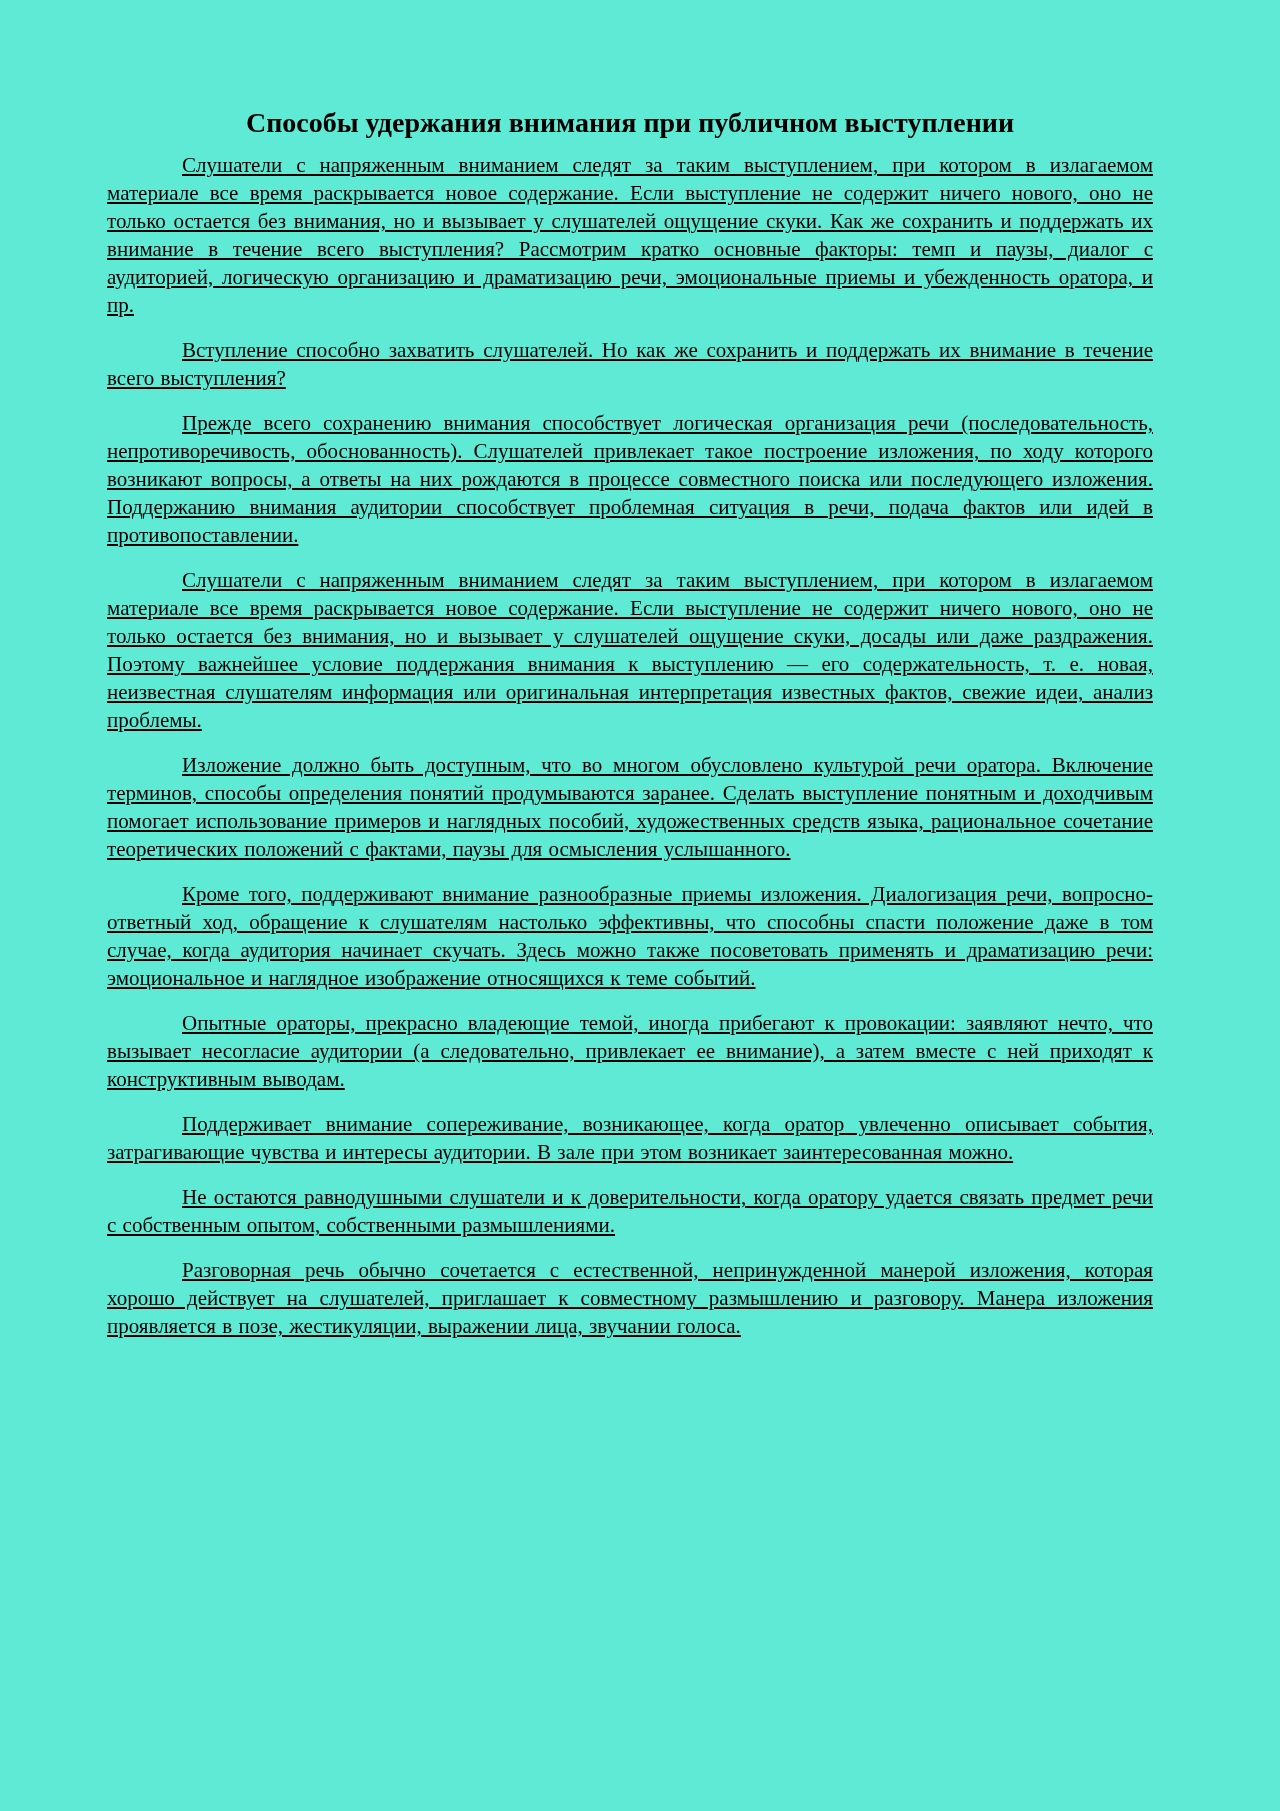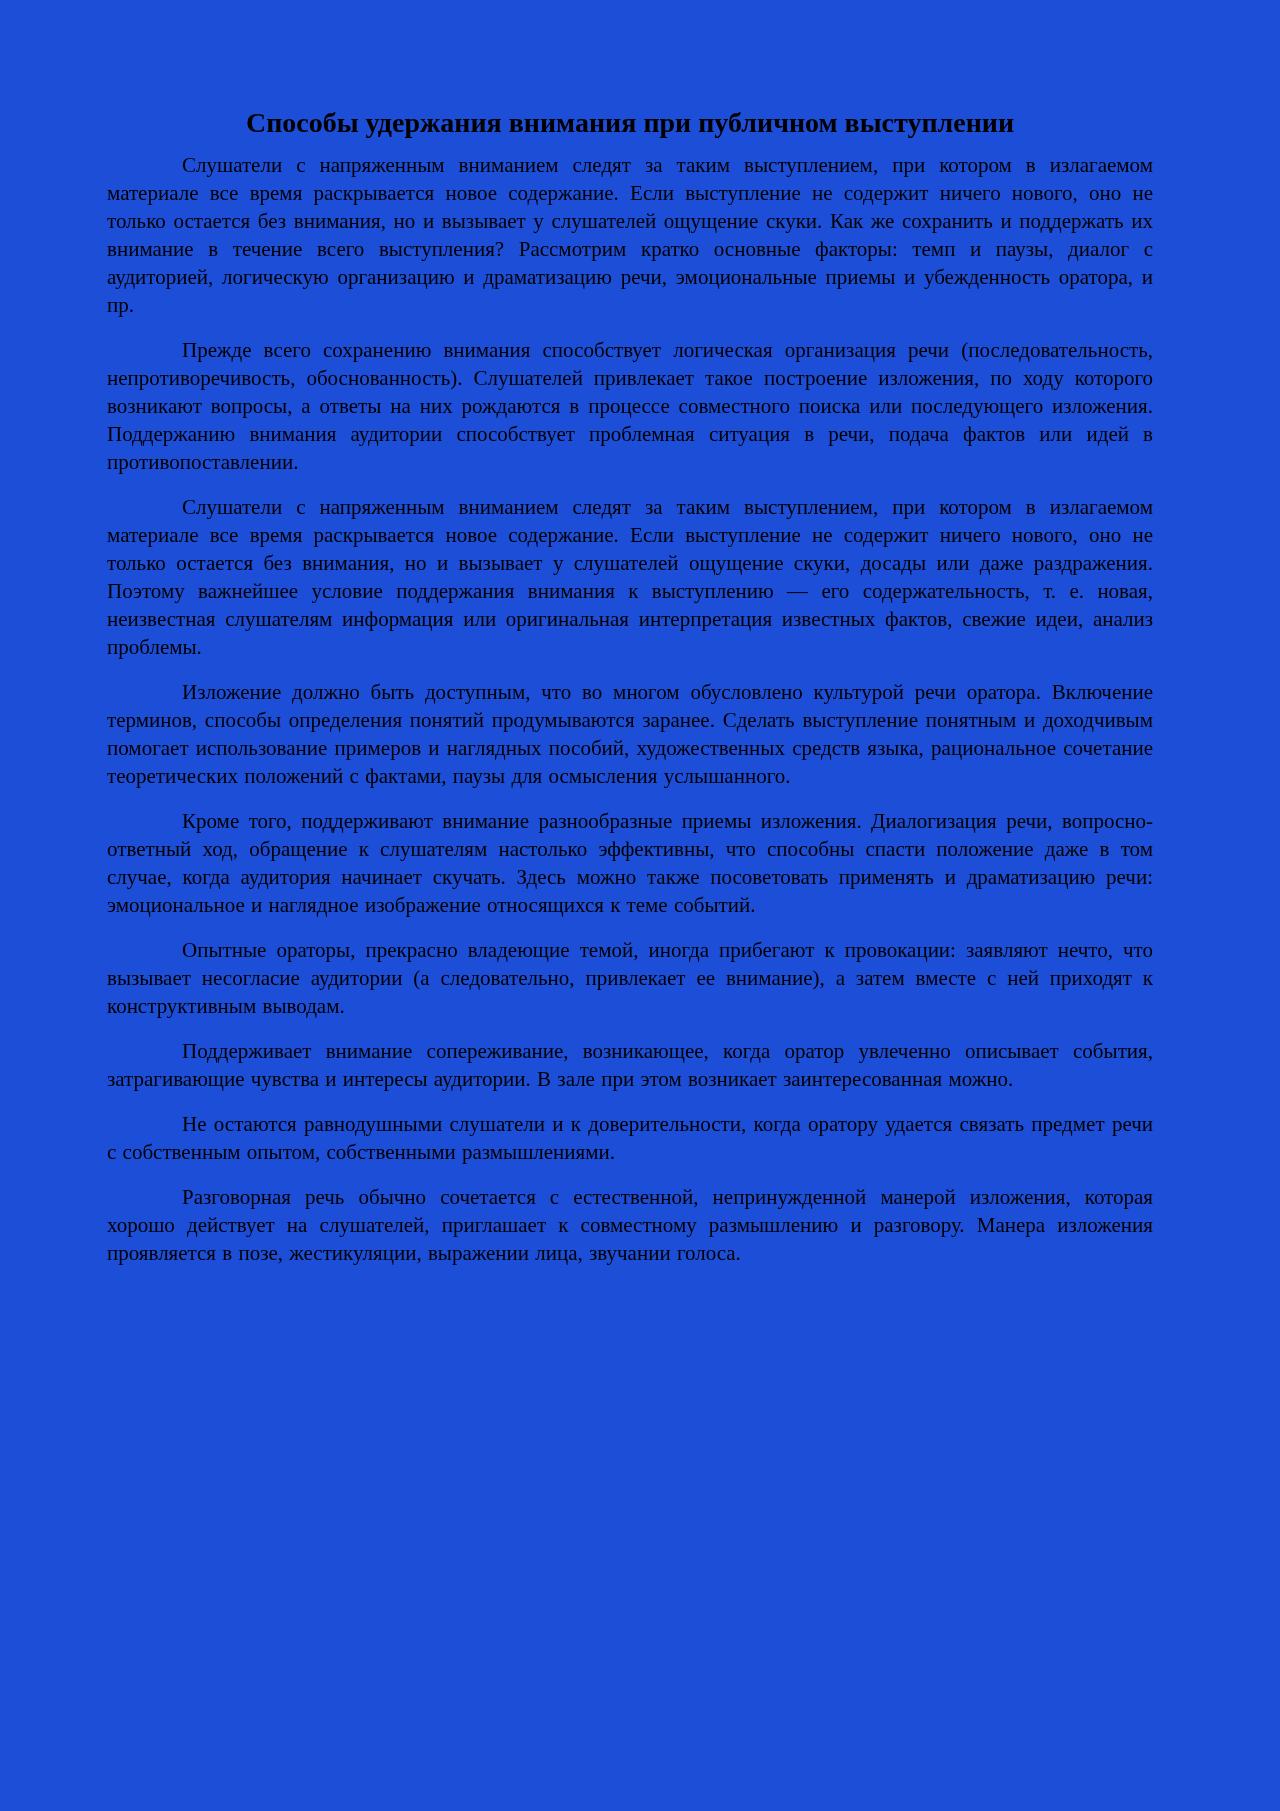--- a/index.html
+++ b/index.html
@@ -6,21 +6,21 @@
     margin: 0;
     padding: 0;
     background: #ffffff;
   }
   .page {
     position: relative;
     width: 1280px;
     height: 1811px;
     box-sizing: border-box;
     padding: 104px 127px 0 107px;
-    background: #1d4ed8;
+    background: #5eead4;
     color: #000000;
     font-family: "Liberation Serif", "DejaVu Serif", serif;
     overflow: hidden;
   }
   .doc-title {
     font-size: 28px;
     line-height: 37px;
     font-weight: 700;
     text-align: center;
     margin: 0 0 10px 0;
@@ -31,29 +31,31 @@
     text-align: center;
     margin: 0 0 17px 0;
   }
   .body-paragraphs .para {
     font-size: 21px;
     line-height: 28px;
     text-align: justify;
     text-indent: 75px;
     margin: 0 0 17px 0;
     word-spacing: 1px;
+    text-decoration: underline;
   }
 </style>
 </head>
 <body>
 
 <div class="page">
   <h1 class="doc-title">Способы удержания внимания при публичном выступлении</h1>
   <div class="body-paragraphs">
       <p class="para">Слушатели с напряженным вниманием следят за таким выступлением, при котором в излагаемом материале все время раскрывается новое содержание. Если выступление не содержит ничего нового, оно не только остается без внимания, но и вызывает у слушателей ощущение скуки. Как же сохранить и поддержать их внимание в течение всего выступления? Рассмотрим кратко основные факторы: темп и паузы, диалог с аудиторией, логическую организацию и драматизацию речи, эмоциональные приемы и убежденность оратора, и пр.</p>
+      <p class="para">Вступление способно захватить слушателей. Но как же сохранить и поддержать их внимание в течение всего выступления?</p>
       <p class="para">Прежде всего сохранению внимания способствует логическая организация речи (последовательность, непротиворечивость, обоснованность). Слушателей привлекает такое построение изложения, по ходу которого возникают вопросы, а ответы на них рождаются в процессе совместного поиска или последующего изложения. Поддержанию внимания аудитории способствует проблемная ситуация в речи, подача фактов или идей в противопоставлении.</p>
       <p class="para">Слушатели с напряженным вниманием следят за таким выступлением, при котором в излагаемом материале все время раскрывается новое содержание. Если выступление не содержит ничего нового, оно не только остается без внимания, но и вызывает у слушателей ощущение скуки, досады или даже раздражения. Поэтому важнейшее условие поддержания внимания к выступлению — его содержательность, т. е. новая, неизвестная слушателям информация или оригинальная интерпретация известных фактов, свежие идеи, анализ проблемы.</p>
       <p class="para">Изложение должно быть доступным, что во многом обусловлено культурой речи оратора. Включение терминов, способы определения понятий продумываются заранее. Сделать выступление понятным и доходчивым помогает использование примеров и наглядных пособий, художественных средств языка, рациональное сочетание теоретических положений с фактами, паузы для осмысления услышанного.</p>
       <p class="para">Кроме того, поддерживают внимание разнообразные приемы изложения. Диалогизация речи, вопросно-ответный ход, обращение к слушателям настолько эффективны, что способны спасти положение даже в том случае, когда аудитория начинает скучать. Здесь можно также посоветовать применять и драматизацию речи: эмоциональное и наглядное изображение относящихся к теме событий.</p>
       <p class="para">Опытные ораторы, прекрасно владеющие темой, иногда прибегают к провокации: заявляют нечто, что вызывает несогласие аудитории (а следовательно, привлекает ее внимание), а затем вместе с ней приходят к конструктивным выводам.</p>
       <p class="para">Поддерживает внимание сопереживание, возникающее, когда оратор увлеченно описывает события, затрагивающие чувства и интересы аудитории. В зале при этом возникает заинтересованная можно.</p>
       <p class="para">Не остаются равнодушными слушатели и к доверительности, когда оратору удается связать предмет речи с собственным опытом, собственными размышлениями.</p>
       <p class="para">Разговорная речь обычно сочетается с естественной, непринужденной манерой изложения, которая хорошо действует на слушателей, приглашает к совместному размышлению и разговору. Манера изложения проявляется в позе, жестикуляции, выражении лица, звучании голоса.</p>
     </div>
 </div>

